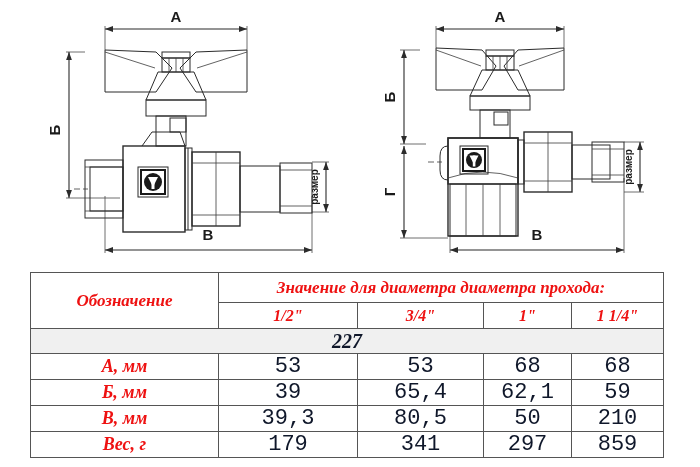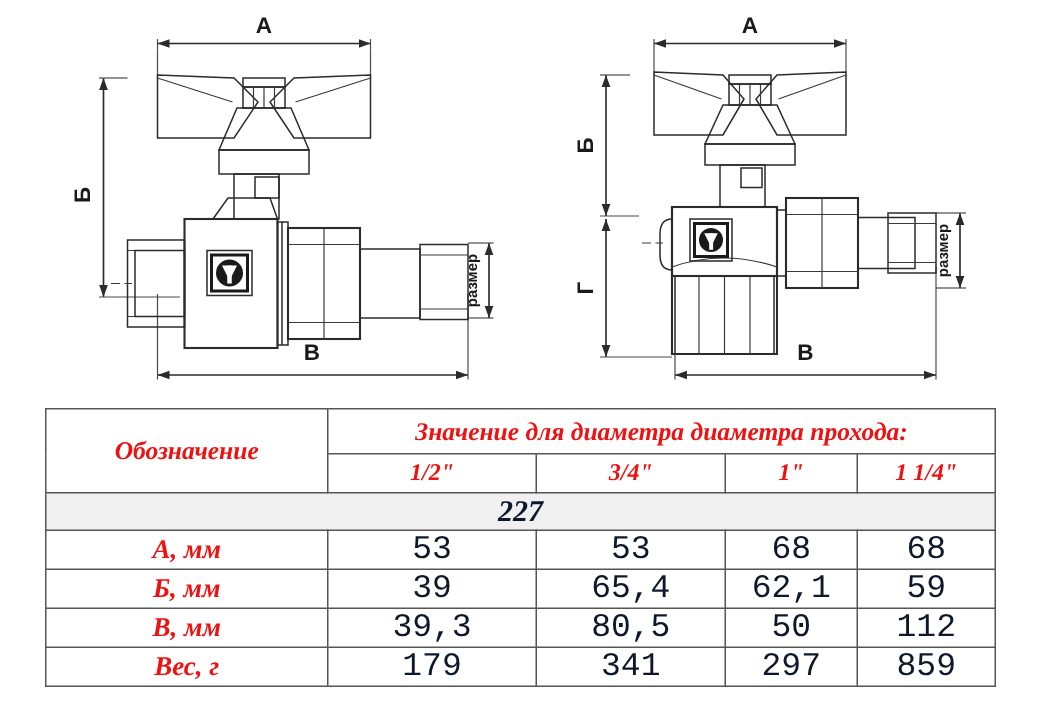--- a/index.html
+++ b/index.html
@@ -335,21 +335,21 @@
       <td class="val">39</td>
       <td class="val">65,4</td>
       <td class="val">62,1</td>
       <td class="val">59</td>
     </tr>
     <tr class="r-norm">
       <td class="rowlabel">В, мм</td>
       <td class="val">39,3</td>
       <td class="val">80,5</td>
       <td class="val">50</td>
-      <td class="val">112</td>
+      <td class="val">210</td>
     </tr>
     <tr class="r-norm">
       <td class="rowlabel">Вес, г</td>
       <td class="val">179</td>
       <td class="val">341</td>
       <td class="val">297</td>
       <td class="val">859</td>
     </tr>
   </tbody>
 </table>

